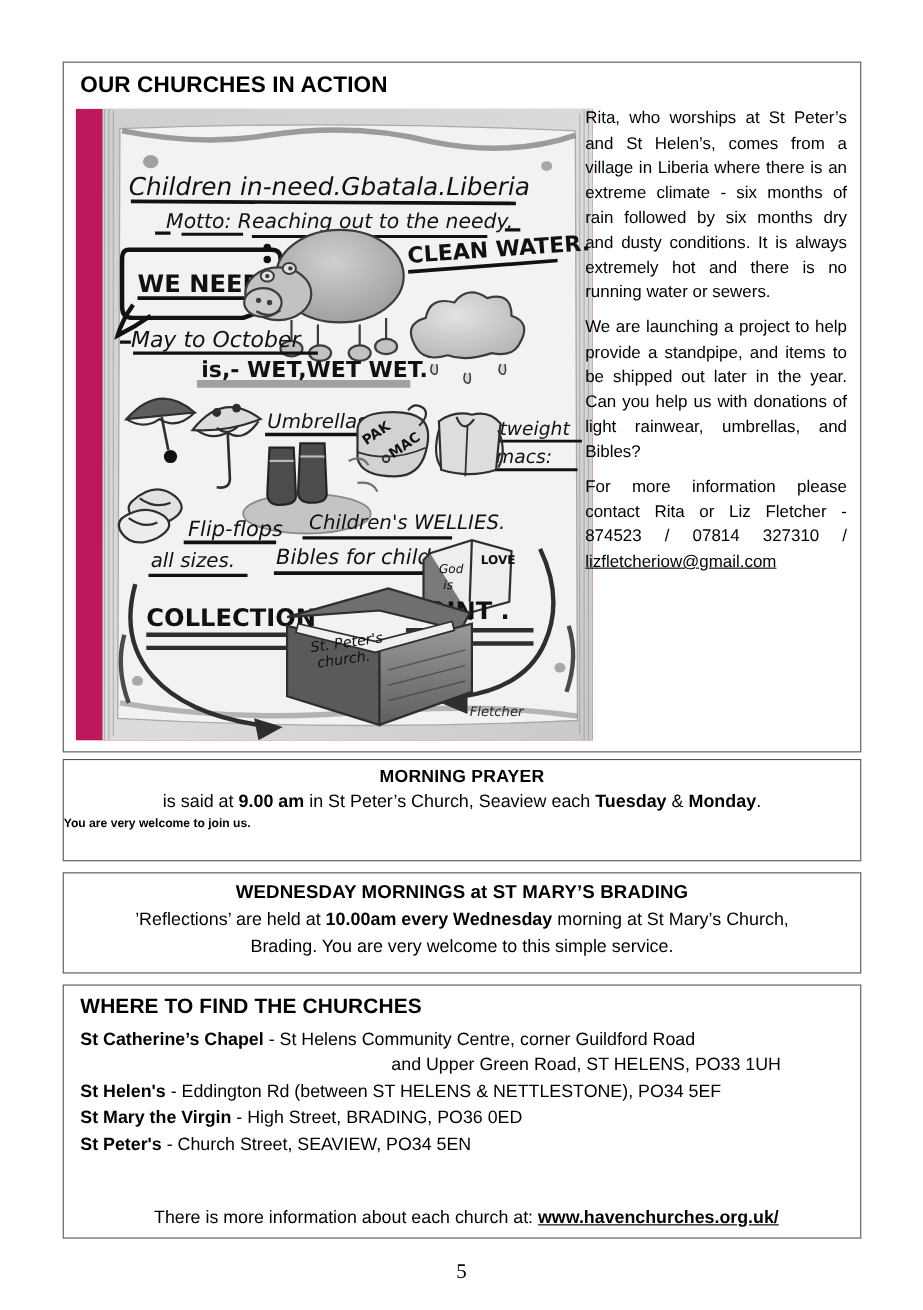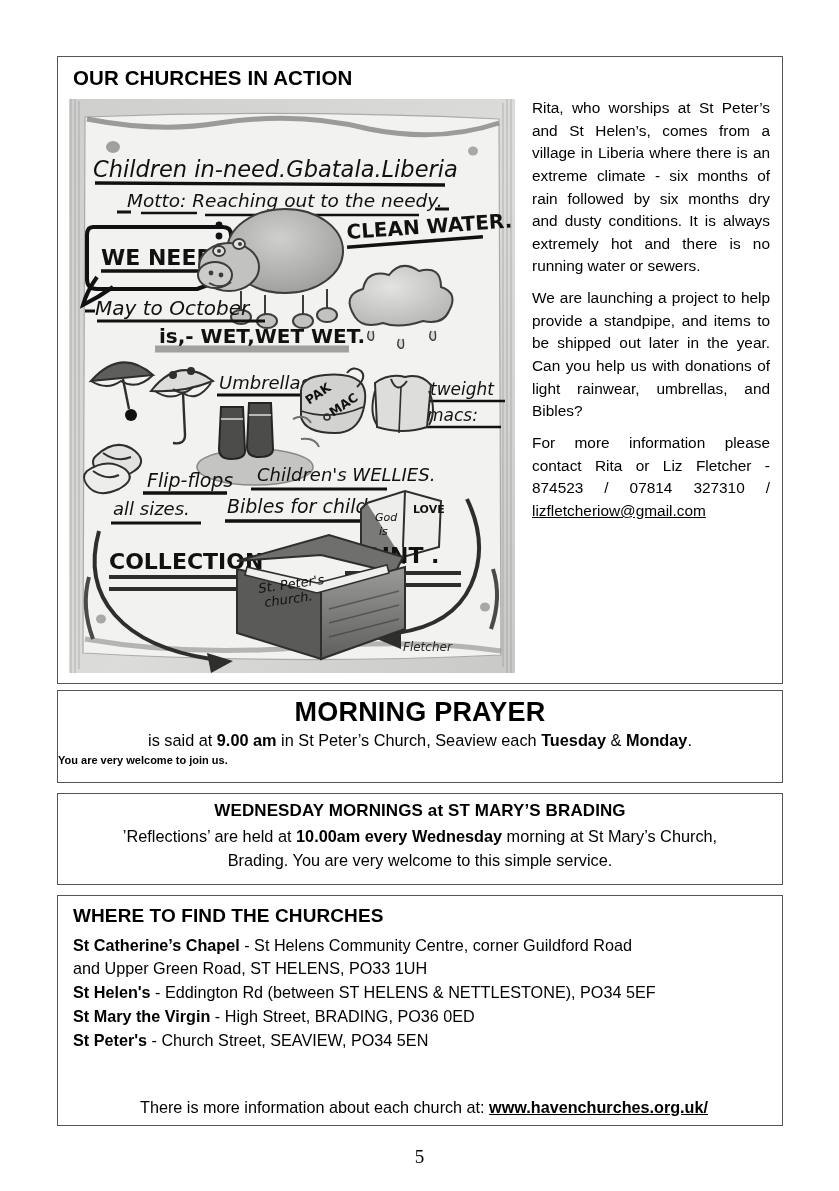--- a/index.html
+++ b/index.html
@@ -47,22 +47,23 @@
     top: 11px;
   }
 
   
   #poster {
     position: absolute;
     left: 11px;
     top: 42px;
     width: 446px;
     height: 574px;
-    background: #a21caf;
+    background: #be185d;
     overflow: hidden;
+    padding-left: 24px;
   }
   #poster svg { display:block; }
 
   
   #action-text {
     position: absolute;
     left: 474px;
     top: 40px;
     width: 238px;
     font-size: 15.4px;
@@ -76,21 +77,21 @@
     color: #000;
     text-decoration: underline;
   }
   .email-line { white-space: nowrap; }
 
   
   #box-morning { left: 57px; top: 690px; width: 726px; height: 93px; }
   #morning-heading {
     text-align: center;
     font-weight: bold;
-    font-size: 27px;
+    font-size: 16px;
     margin: 8px 0 0 0;
     letter-spacing: 0.2px;
   }
   #morning-line1 {
     text-align: center;
     font-size: 16.3px;
     margin: 5px 10px 0 10px;
   }
   #morning-line2 {
     text-align: left;
@@ -128,21 +129,21 @@
     left: 15px;
     top: 38px;
     right: 12px;
     font-size: 16.2px;
     line-height: 1.42;
   }
   .church-entry { margin-bottom: 1px; }
   .church-name { font-weight: bold; }
   .church-cont {
     display: block;
-    text-align: left;
+    text-align: right;
     padding-right: 60px;
   }
   #where-footer {
     position: absolute;
     left: 0; right: 0;
     bottom: 8px;
     text-align: center;
     font-size: 16.2px;
     padding-left: 8px;
   }

